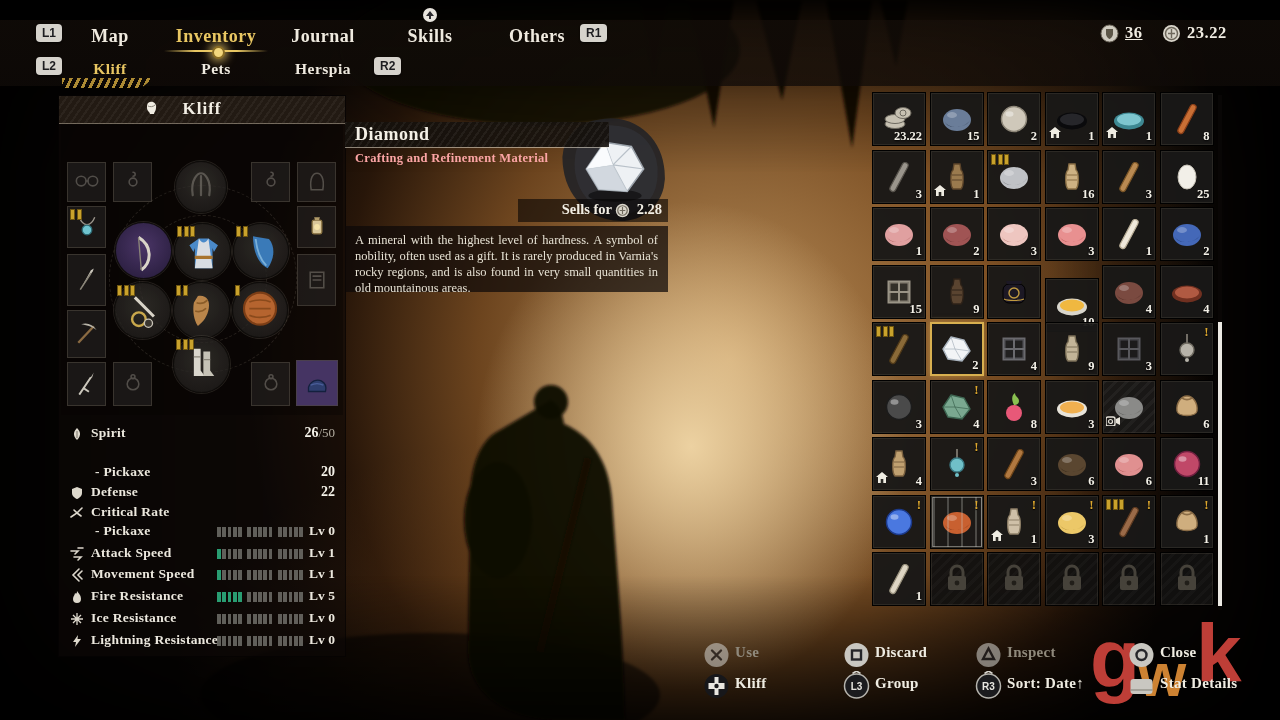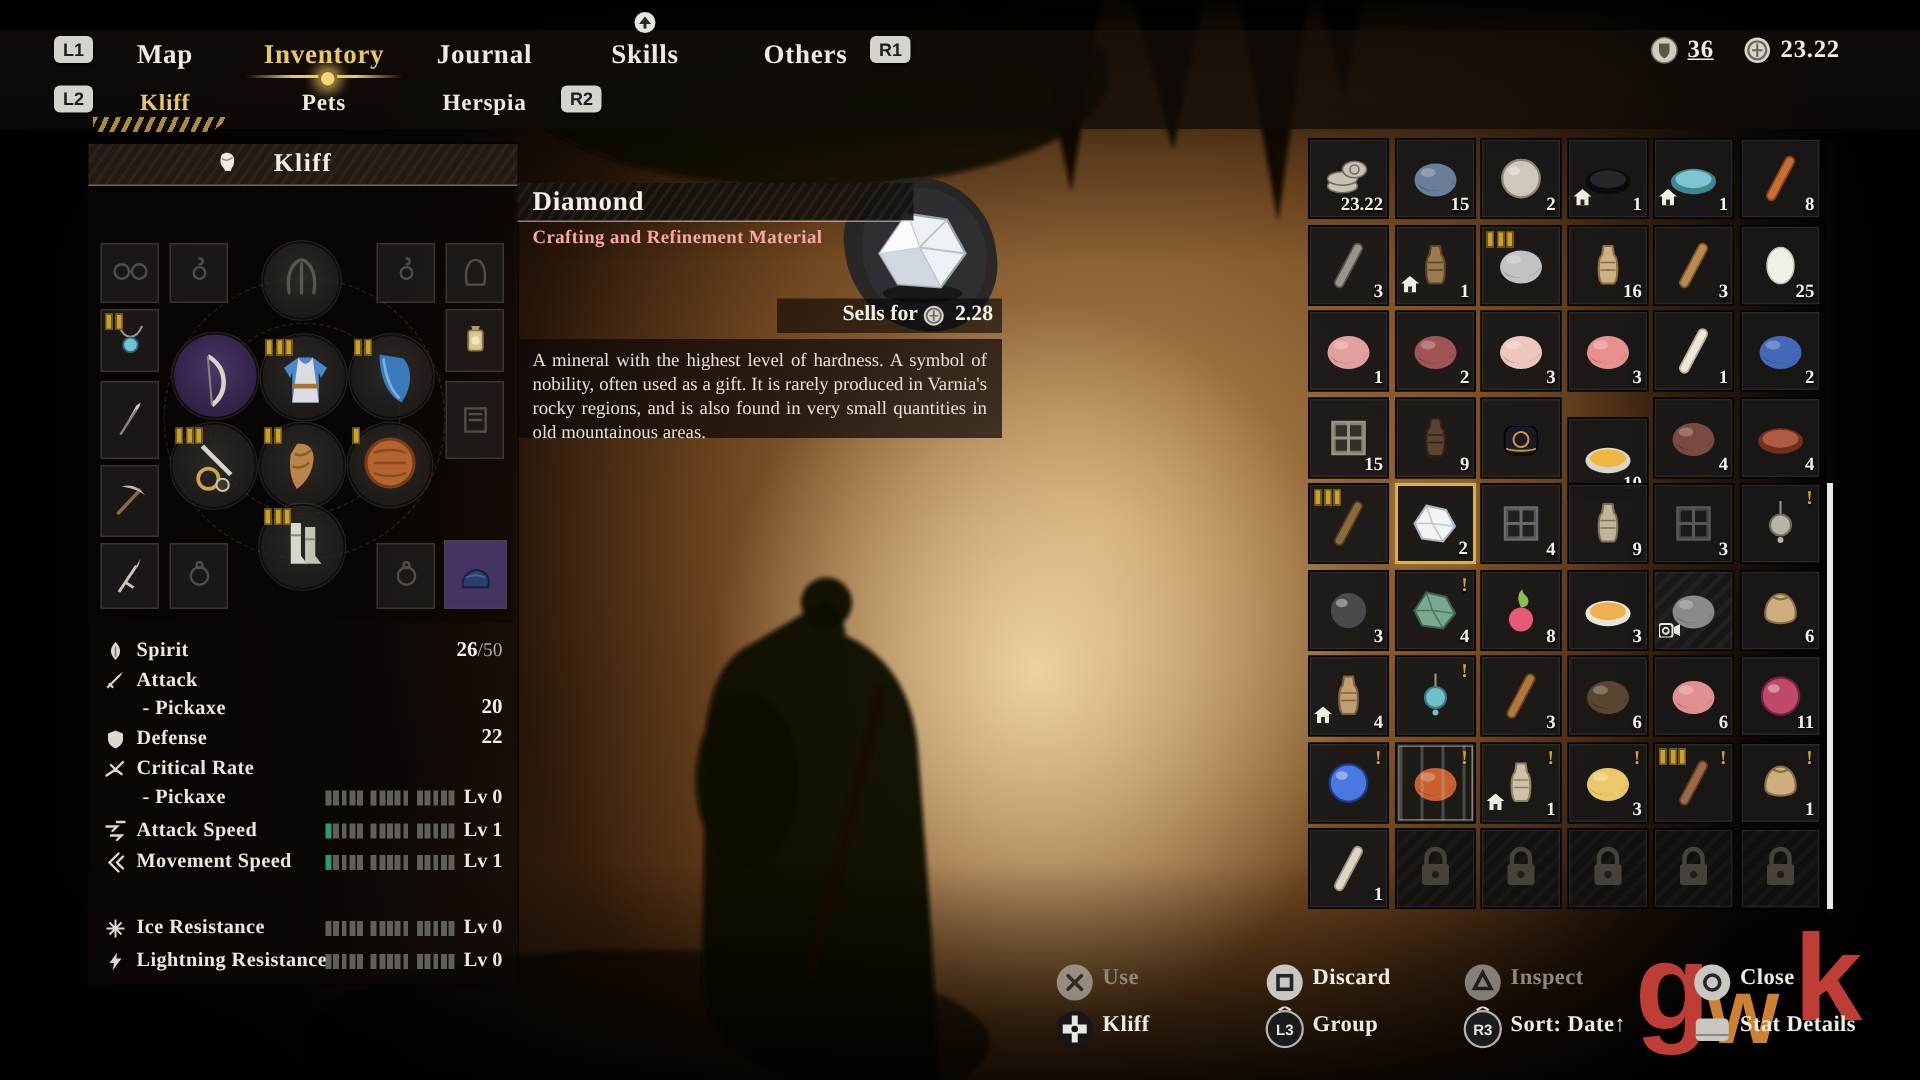--- a/index.html
+++ b/index.html
@@ -351,27 +351,20 @@
     </div>
     <div class="abs" id="stats-zone" style="left:0;top:282px;width:286px;height:276px;">
         <div class="stat-row" style="top: 46px;">
           <div class="stat-icon"><svg width="16" height="16" viewBox="0 0 16 16">
               <path d="M8 2 C11 5 13 9 8 14 C3 9 5 5 8 2 Z" fill="#ddd8cc"></path>
               <path d="M8 5 L8 12" stroke="#7a756a" stroke-width="1"></path>
             </svg></div>
           <div class="stat-label">Spirit</div>
           <div class="stat-value">26<span class="stat-max">/50</span></div>
         </div>
-        <div class="stat-row" style="top: 66px;">
-          <div class="stat-icon"><svg width="16" height="16" viewBox="0 0 16 16">
-              <path d="M3 13 L11 5 L13 2 L10 4 L2 12 Z" fill="#ddd8cc"></path>
-              <path d="M4 10 L6 12" stroke="#ddd8cc" stroke-width="1.6" fill="none" stroke-linecap="round"></path>
-            </svg></div>
-          <div class="stat-label">Attack</div>
-        </div>
         <div class="stat-row" style="top: 85px;">
           <div class="stat-label indent">- Pickaxe</div>
           <div class="stat-value">20</div>
         </div>
         <div class="stat-row" style="top: 105px;">
           <div class="stat-icon"><svg width="16" height="16" viewBox="0 0 16 16">
               <path d="M8 2 L13 4 L13 8 C13 12 8 14 8 14 C8 14 3 12 3 8 L3 4 Z" fill="#ddd8cc"></path>
             </svg></div>
           <div class="stat-label">Defense</div>
           <div class="stat-value">22</div>
@@ -449,20 +442,46 @@
             <i></i>
             <i></i>
             <i class="gap"></i>
             <i></i>
             <i></i>
             <i></i>
             <i></i>
             <i></i>
           </div>
           <div class="lv-text">Lv 1</div>
+        </div>
+        <div class="stat-row" style="top: 209px;">
+          <div class="stat-icon"><svg width="16" height="16" viewBox="0 0 16 16">
+              <path d="M8 2 C10 5 12 6 12 10 A4 4 0 0 1 4 10 C4 7 6 6 6 4 C7 5 8 5 8 2 Z" fill="#ddd8cc"></path>
+            </svg></div>
+          <div class="stat-label">Fire Resistance</div>
+          <div class="bar">
+            <i class="on"></i>
+            <i class="on"></i>
+            <i class="on"></i>
+            <i class="on"></i>
+            <i class="on"></i>
+            <i class="gap"></i>
+            <i></i>
+            <i></i>
+            <i></i>
+            <i></i>
+            <i></i>
+            <i class="gap"></i>
+            <i></i>
+            <i></i>
+            <i></i>
+            <i></i>
+            <i></i>
+          </div>
+          <div class="lv-text">Lv 5</div>
         </div>
         <div class="stat-row" style="top: 231px;">
           <div class="stat-icon"><svg width="16" height="16" viewBox="0 0 16 16">
               <path d="M8 2 L8 14 M2 8 L14 8 M4 4 L12 12 M12 4 L4 12" stroke="#ddd8cc" stroke-width="1.3"></path>
             </svg></div>
           <div class="stat-label">Ice Resistance</div>
           <div class="bar">
             <i></i>
             <i></i>
             <i></i>

